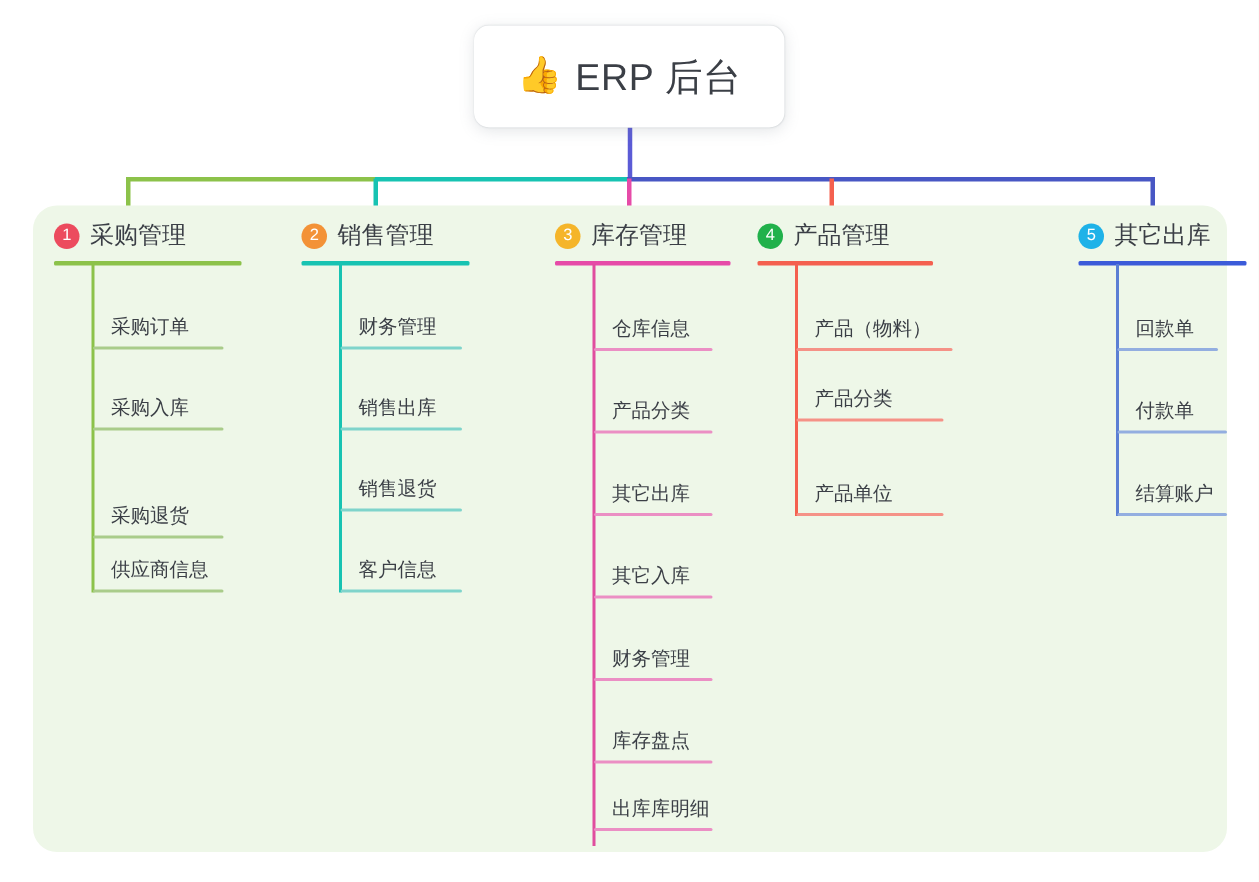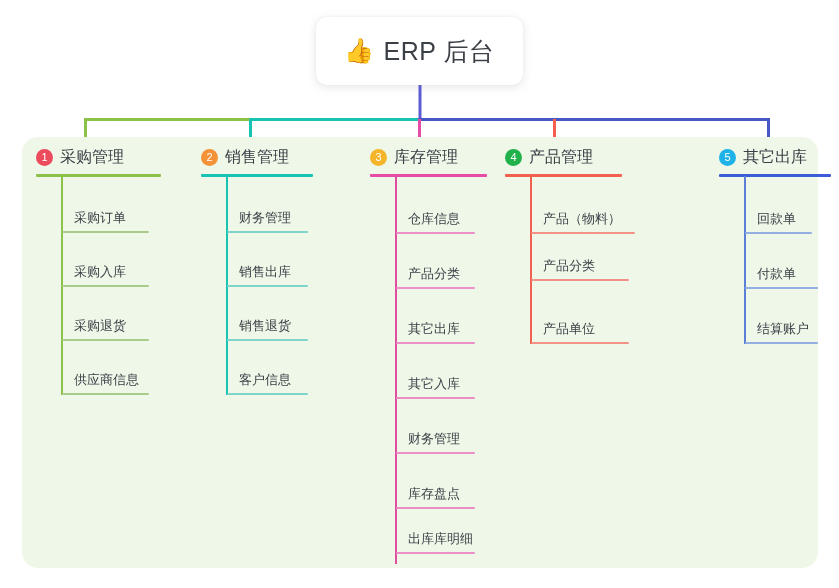--- a/index.html
+++ b/index.html
@@ -186,21 +186,21 @@
         <div class="col-head-rule" style="width: 125px; background: rgb(140, 194, 74);"></div>
         <div class="spine" style="left: 25px; height: 219px; background: rgb(140, 194, 74);"></div>
         <div class="leaf" style="top: 66px; height: 30px; width: 87px;">
           <span class="leaf-label">采购订单</span>
           <div class="leaf-rule" style="width: 100%; background: rgb(169, 204, 138);"></div>
         </div>
         <div class="leaf" style="top: 120px; height: 30px; width: 87px;">
           <span class="leaf-label">采购入库</span>
           <div class="leaf-rule" style="width: 100%; background: rgb(169, 204, 138);"></div>
         </div>
-        <div class="leaf" style="top: 174px; height: 30px; width: 87px;">
+        <div class="leaf" style="top: 192px; height: 30px; width: 87px;">
           <span class="leaf-label">采购退货</span>
           <div class="leaf-rule" style="width: 100%; background: rgb(169, 204, 138);"></div>
         </div>
         <div class="leaf" style="top: 228px; height: 30px; width: 87px;">
           <span class="leaf-label">供应商信息</span>
           <div class="leaf-rule" style="width: 100%; background: rgb(169, 204, 138);"></div>
         </div>
       </div>
       <div class="column" style="left: 179px;">
         <div class="col-head">

